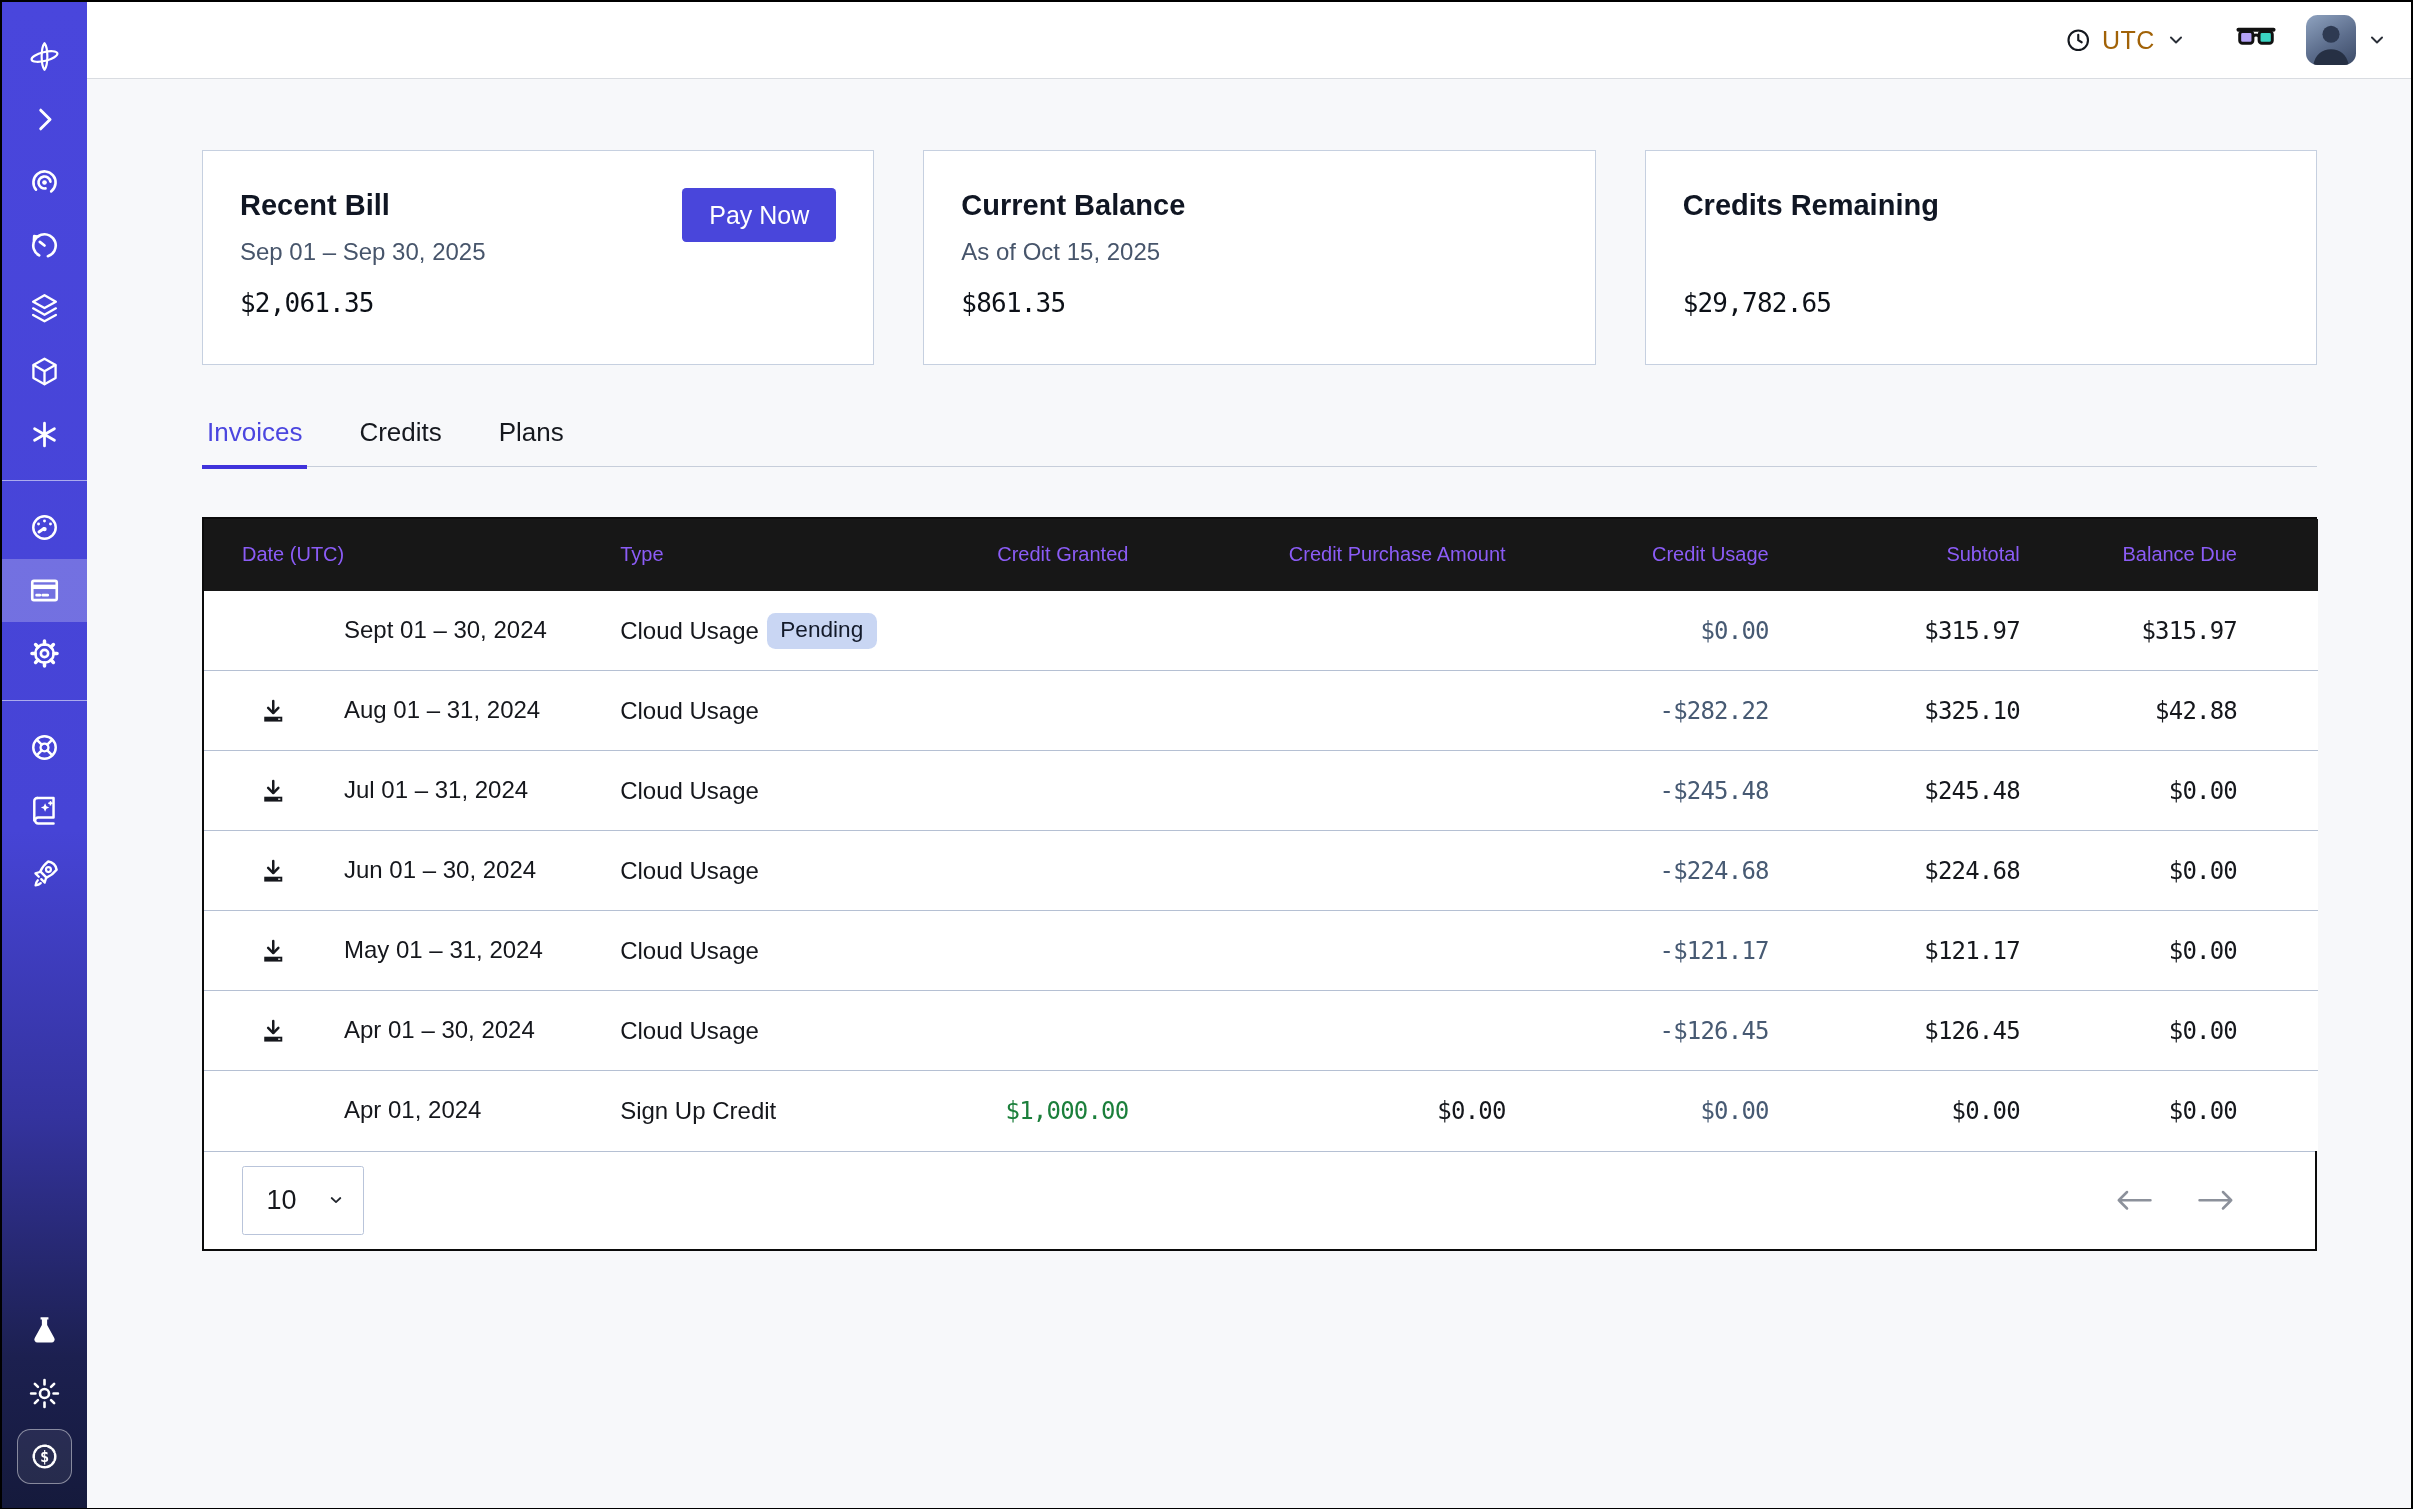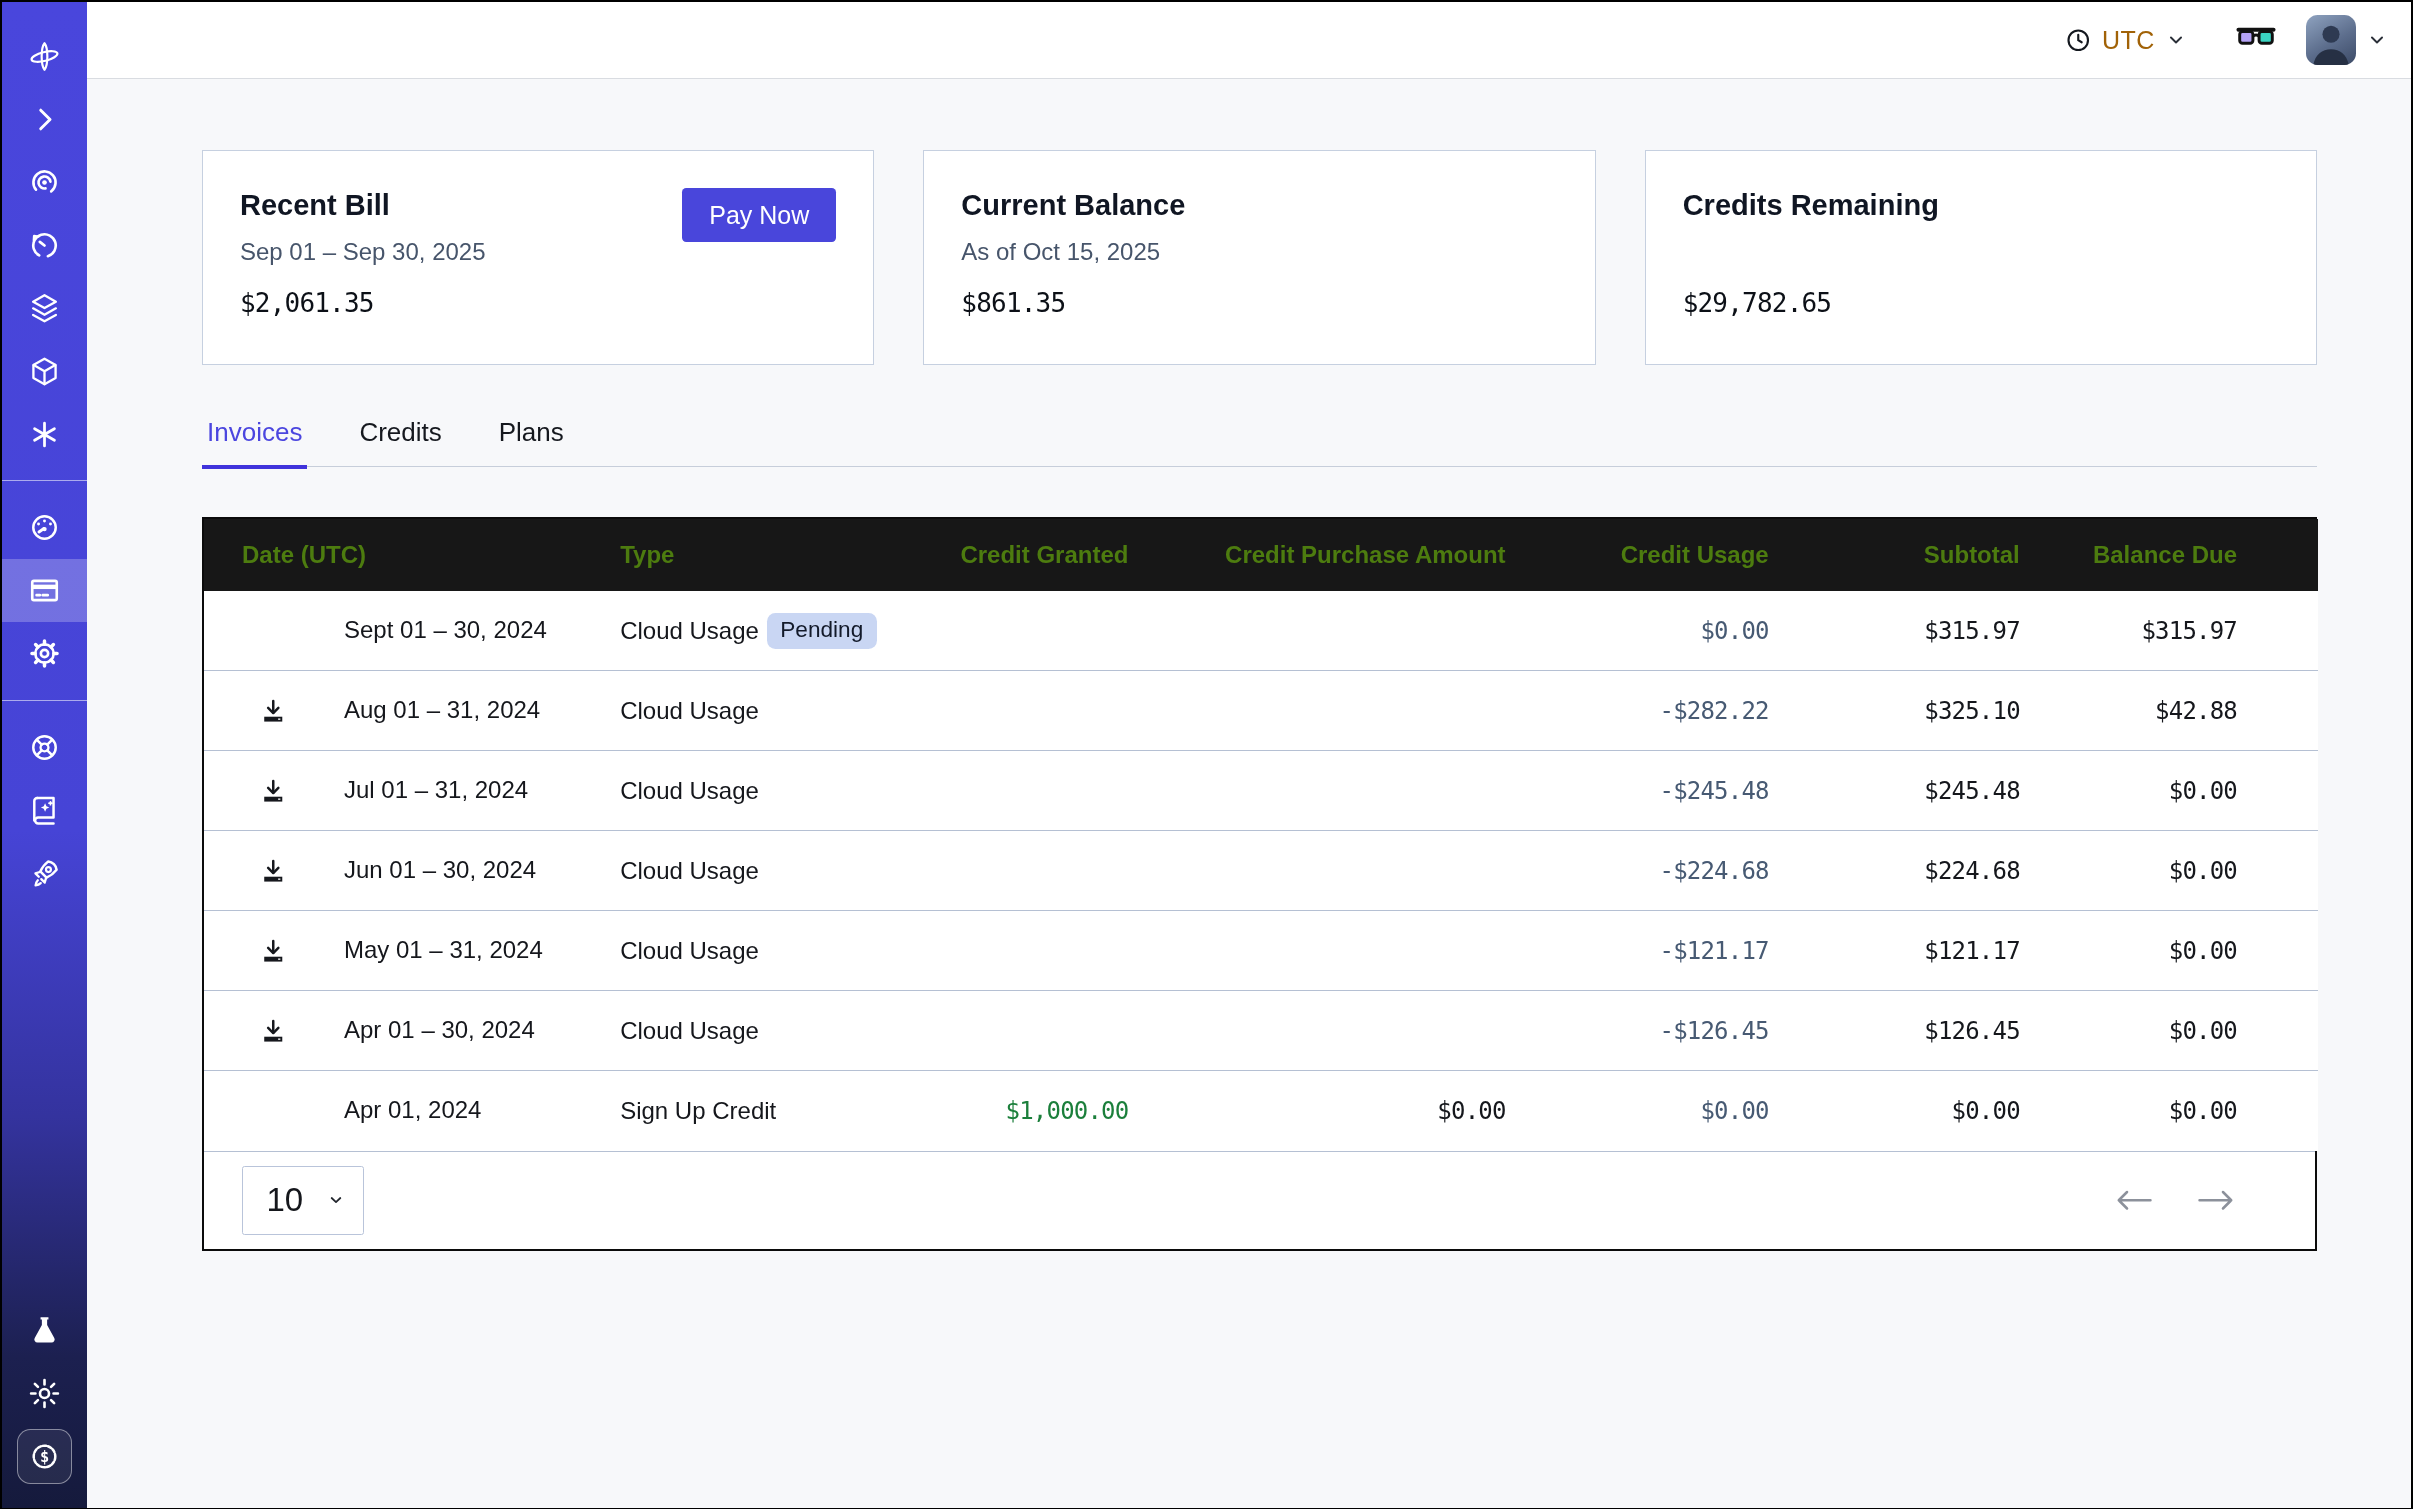--- a/index.html
+++ b/index.html
@@ -51,21 +51,21 @@
 
   
   #tabs { display:flex; gap:47px; margin-top:52px; border-bottom:1.7px solid #C7CEDA; }
   .tab { font-size:26px; font-weight:500; color:#15181E; padding:0 5px 16.7px 5px; cursor:pointer; }
   .tab.active { color:#4B46DF; border-bottom:4.2px solid #4033DB; margin-bottom:-2.9px; }
 
   
   #invoice-table-wrap { margin-top:50px; border:2.5px solid #0B0B0B; background:#fff; }
   table { border-collapse:collapse; table-layout:fixed; width:2114px; }
   thead tr { background:#171717; height:72px; }
-  th { color:#4d7c0f; font-size:24px; font-weight:700; white-space:nowrap; }
+  th { color:#8b5cf6; font-size:20px; font-weight:400; white-space:nowrap; }
   tbody tr { height:80px; background:#fff; }
   tbody tr + tr td { border-top:1.7px solid #B5C0D3; }
   td { font-size:24px; color:#15171C; white-space:nowrap; }
   .c-date { text-align:left; padding-left:38px; }
   td.c-date { padding-left:54px; }
   .c-type { text-align:left; padding-left:67px; }
   .c-r { text-align:right; padding-right:10px; }
   .c-last { text-align:right; padding-right:81px; }
   .date-flex { display:flex; align-items:flex-start;gap:29px; }
   .dl-box { width:30px; height:30px; margin-right:27px; display:flex; align-items:center; justify-content:center; cursor:pointer; }
@@ -75,21 +75,21 @@
   .green-val { color:#1B7F3B; }
   .type-flex { display:flex; align-items:center; }
   .badge { margin-left:8px; background:#C9D6F3; color:#131A2A; font-size:22.6px; padding:6.7px 13.4px;
     border-radius:8.4px; line-height:1; }
 
   
   #pagination { border-top:1.7px solid #B5C0D3; height:98px; display:flex; align-items:center;
     justify-content:space-between; padding:0 80px 0 38px; background:#fff; }
   #page-size { width:122px; height:69px; border:1.7px solid #B9C4DA; border-radius:2.5px; background:#fff;
     display:flex; align-items:center; justify-content:space-between; padding:0 16.7px 0 23.4px; cursor:pointer; }
-  #page-size .ps-val { font-size:33px; color:#15171C; }
+  #page-size .ps-val { font-size:27px; color:#15171C; }
   .pg-arrows { display:flex; align-items:center; gap:44px; }
   .pg-arrow { cursor:pointer; display:flex; }
 </style>
 </head>
 <body>
 
 <div id="frame">
 
   <nav id="sidebar">
     <div id="sb-top" class="sb-list">

